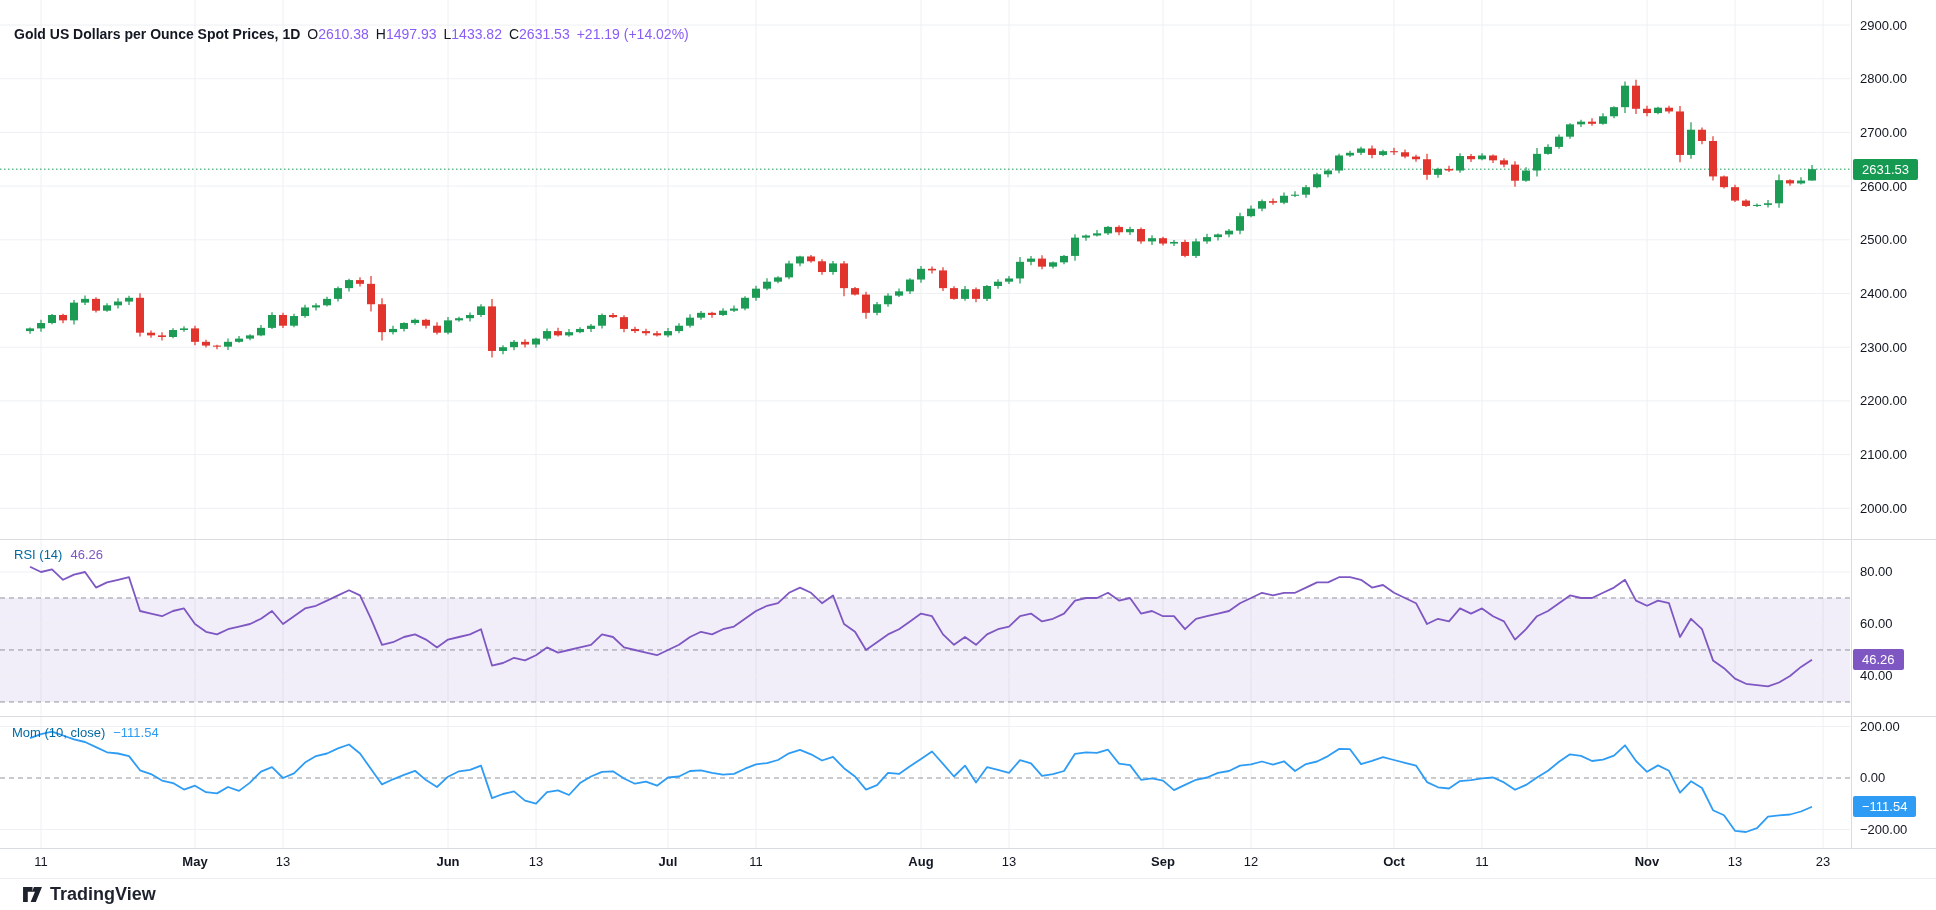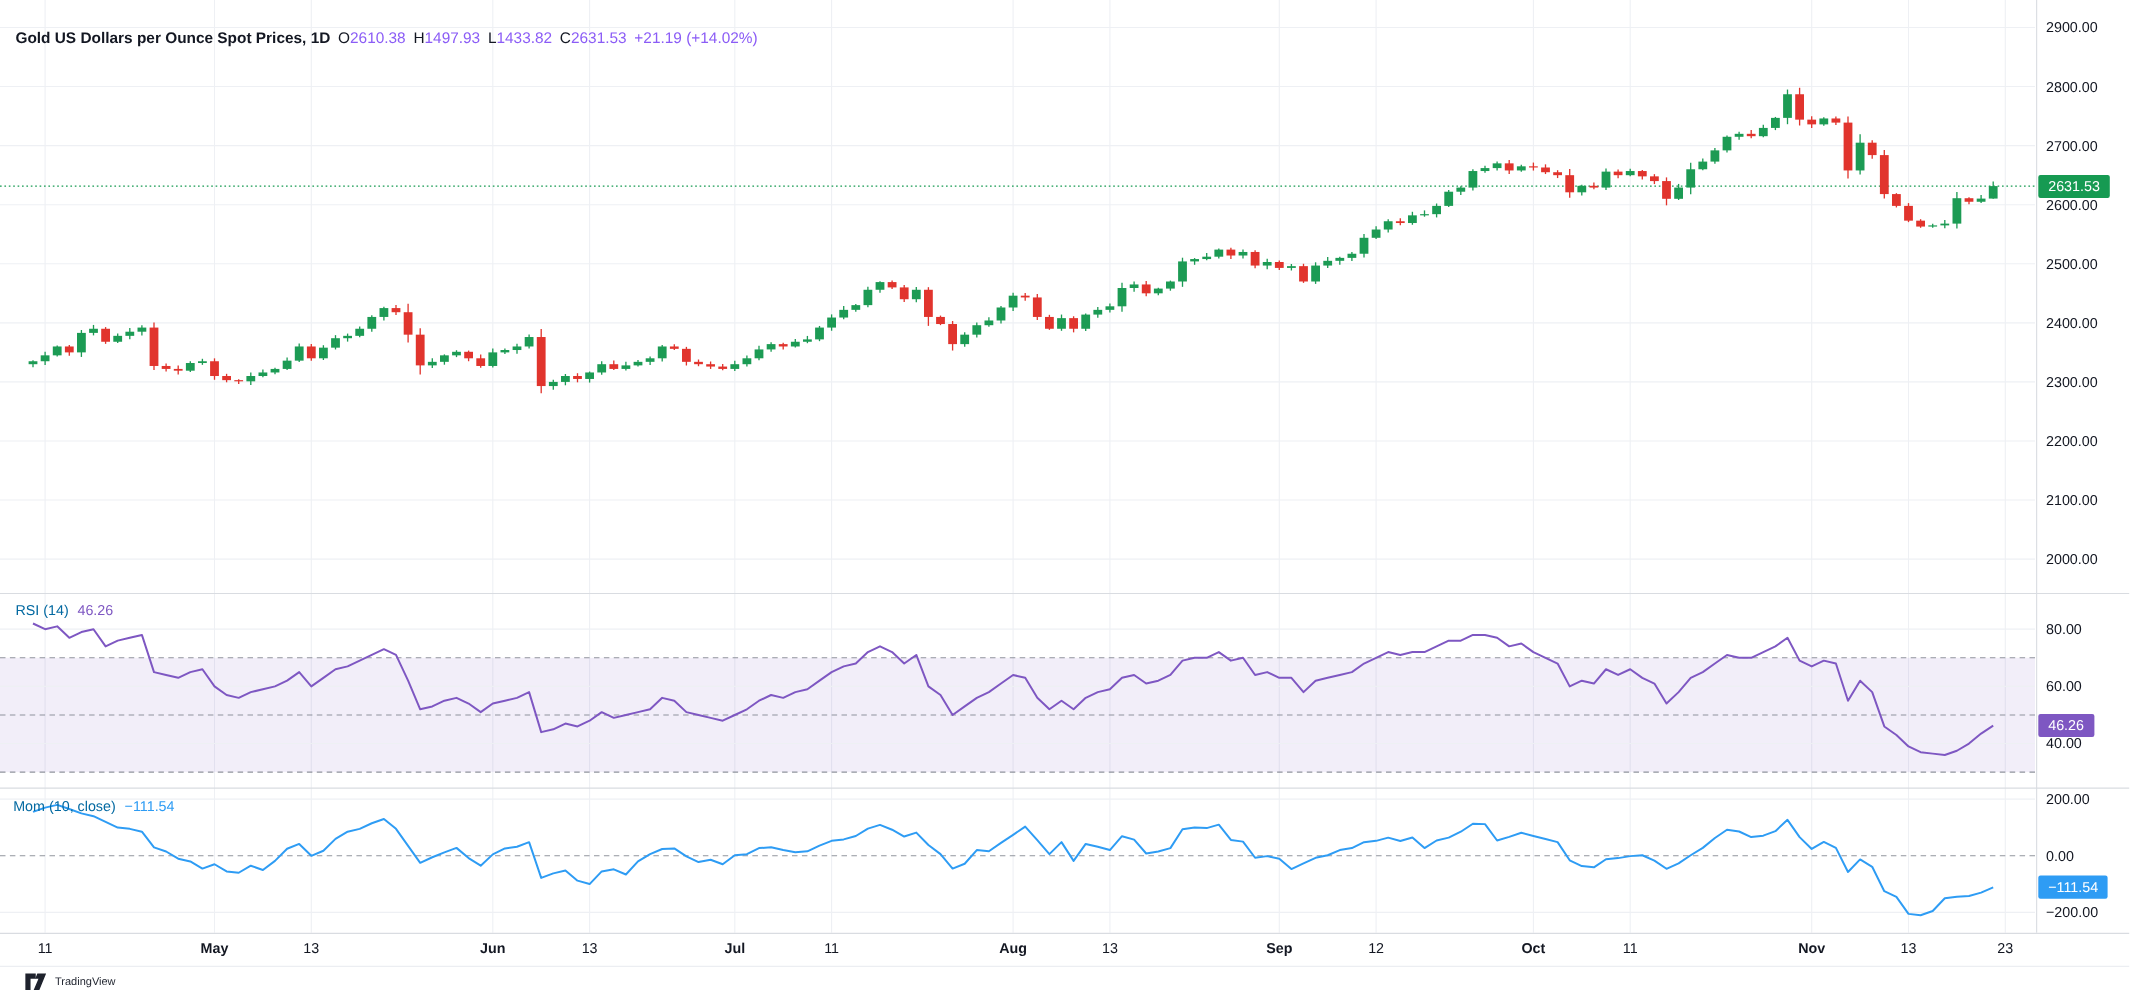--- a/index.html
+++ b/index.html
@@ -13,21 +13,21 @@
   .legend .ohlc{color:#131722;}
   .legend .grn{color:#8b5cf6;}
   .legend .pur{color:#7e57c2;}
   .legend .blu{color:#2e9cf4;}
   .legend-sub{font-size:13px;gap:8px;}
   .badge{position:absolute;left:1853px;z-index:6;font-size:13px;color:#fff;padding:3px 9px;border-radius:2px;line-height:15px;}
   #badge-price{background:#169a52;}
   #badge-rsi{background:#7e57c2;}
   #badge-mom{background:#2e9cf4;}
   #logo{position:absolute;left:22px;top:884px;display:flex;align-items:center;gap:7px;z-index:5;}
-  #logo span{font-size:10px;font-weight:400;color:#1e222d;}
+  #logo span{font-size:18px;font-weight:700;color:#1e222d;}
 </style>
 </head>
 <body>
 
 <div id="root">
   <svg id="cv" width="1936" height="910">
       <line x1="41" y1="0" x2="41" y2="848" stroke="#eef0f4" stroke-width="1"></line>
       <text x="41" y="866" font-size="13" fill="#131722" text-anchor="middle" font-weight="400" font-family="Liberation Sans, sans-serif">11</text>
       <line x1="195" y1="0" x2="195" y2="848" stroke="#eef0f4" stroke-width="1"></line>
       <text x="195" y="866" font-size="13" fill="#131722" text-anchor="middle" font-weight="700" font-family="Liberation Sans, sans-serif">May</text>

